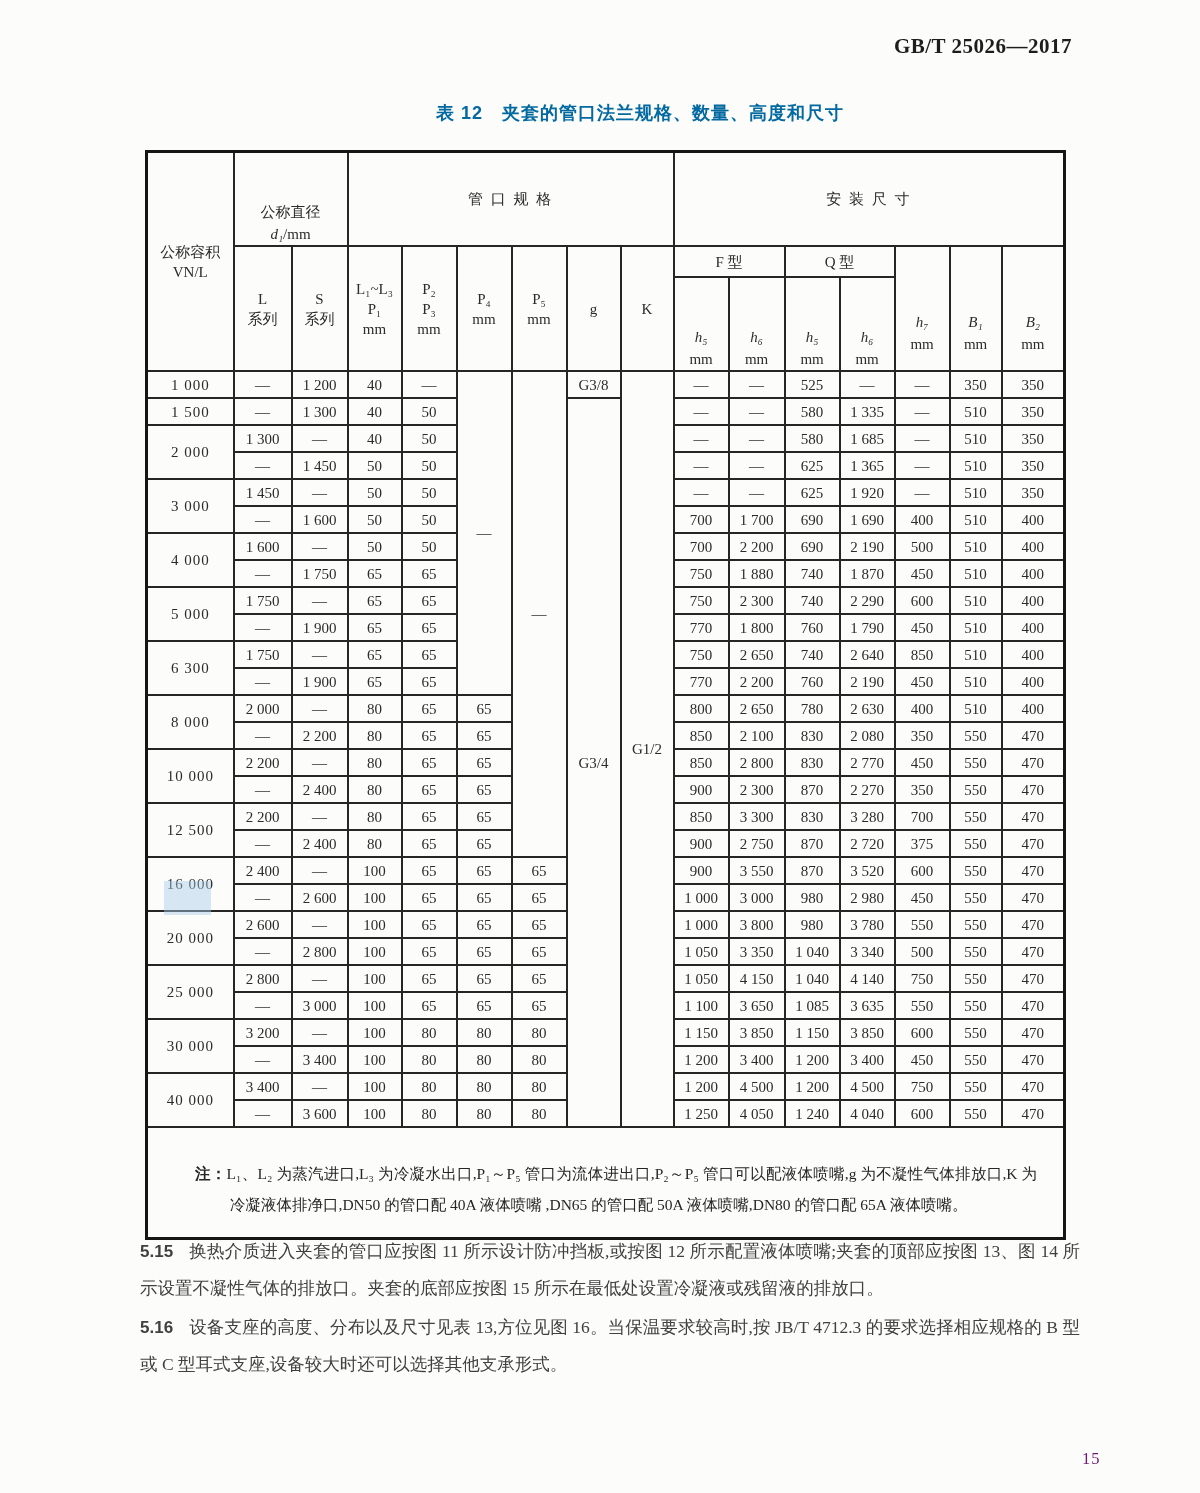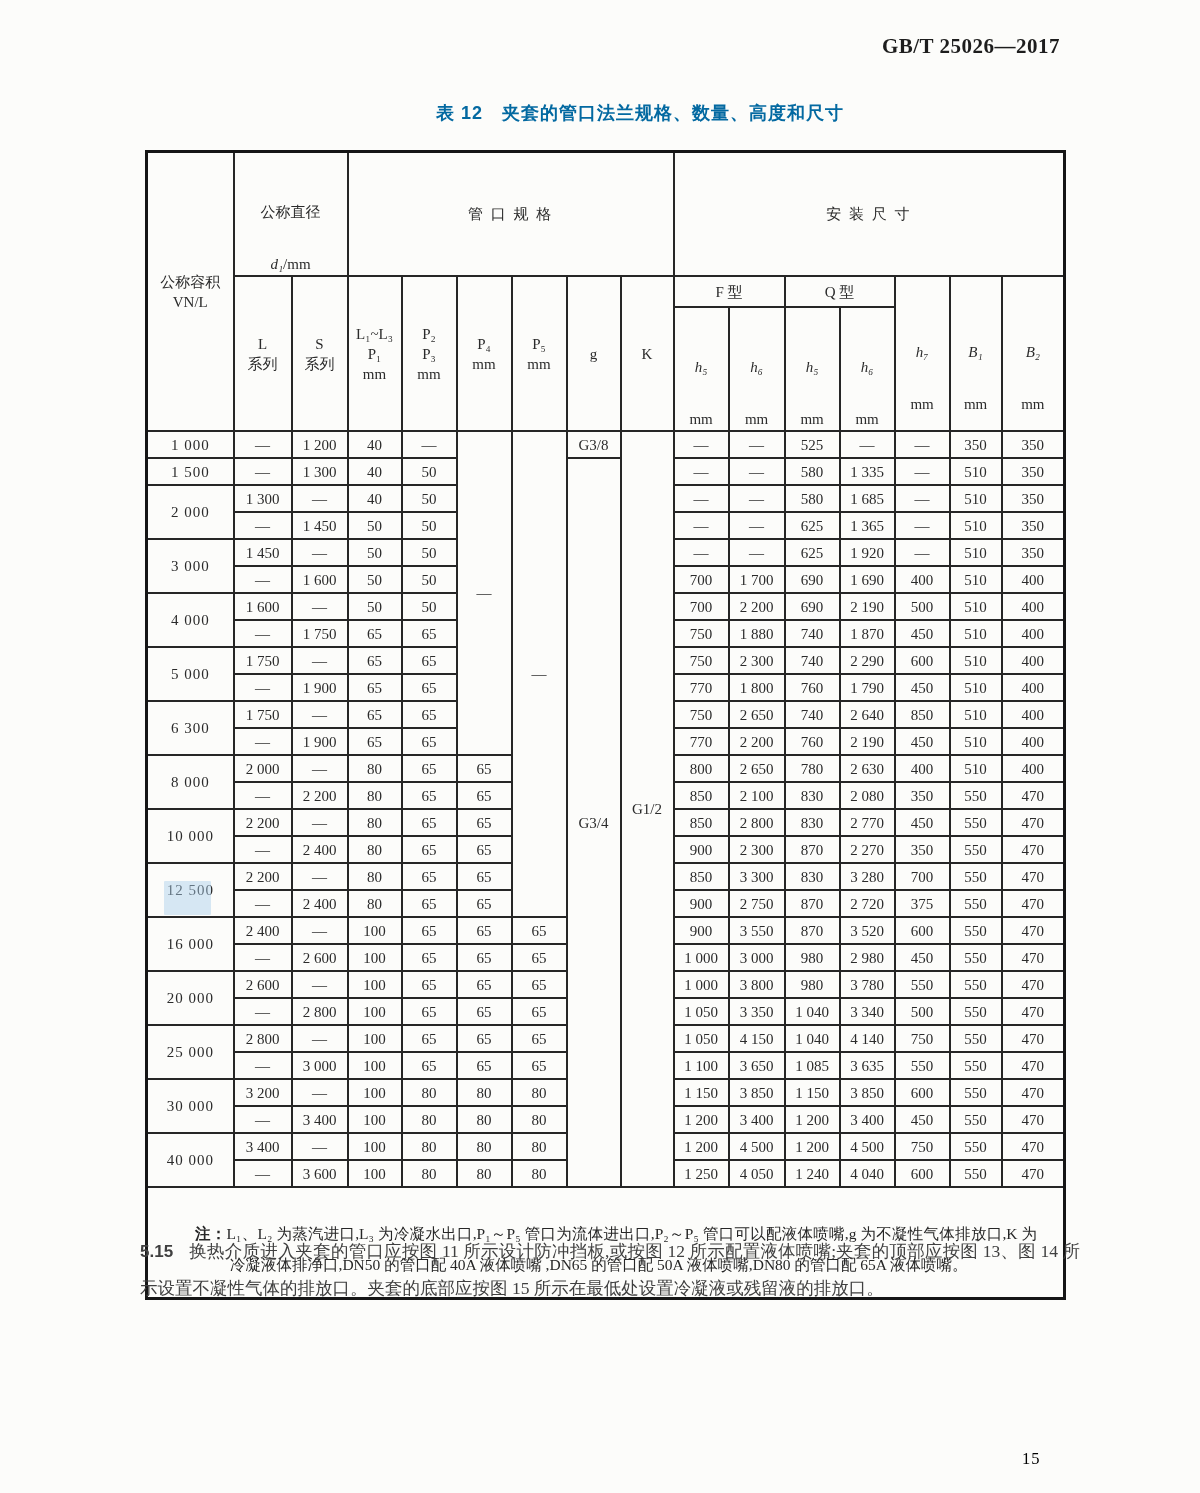--- a/index.html
+++ b/index.html
@@ -3,21 +3,21 @@
 <meta charset="utf-8">
 <style>
   html,body{margin:0;padding:0;}
   body{
     width:1200px;height:1493px;position:relative;
     background:#fcfcfa;
     font-family:"Liberation Serif","DejaVu Serif",serif;
     color:#2b2b2b;
   }
   .doc-number{
-    position:absolute;top:34px;right:140px;
+    position:absolute;top:34px;right:128px;
     font-size:21px;font-weight:bold;letter-spacing:.5px;
     font-family:"Liberation Serif","DejaVu Serif",serif;color:#1d1d1d;
   }
   .table-title{
     position:absolute;top:101px;left:145px;width:990px;
     text-align:center;font-size:18px;font-weight:bold;
     font-family:"Liberation Sans","DejaVu Sans",sans-serif;color:#0369a1;
     letter-spacing:1px;
   }
   table.spec{
@@ -33,41 +33,41 @@
     overflow:hidden;
   }
   tr.h1{height:80px;}
   tr.h2{height:31px;}
   tr.h3{height:74px;}
   tbody tr{height:27px;}
   tr.noterow{height:111px;}
   .pre{white-space:pre-line;}
   .grp{font-size:16px;letter-spacing:2px;}
   .sym{display:block;line-height:22px;margin-top:48px;}
-  .unit{display:block;line-height:22px;margin-top:30px;}
+  .unit{display:block;line-height:22px;}
   .it{font-style:italic;}
   .vol{letter-spacing:1px;}
   .note-cell{text-align:left;vertical-align:top;}
   .note{
     margin:13px 26px 0 82px;text-indent:-35px;
     font-size:15.5px;line-height:31px;text-align:justify;color:#262626;
   }
   .note b{font-weight:bold;}
   .clauses{
     position:absolute;left:140px;top:1233px;width:940px;
     font-size:17.5px;line-height:37px;text-align:justify;color:#404040;
   }
   .clause{margin:0 0 2px 0;}
   .clause .num{
     font-family:"Liberation Sans","DejaVu Sans",sans-serif;
     font-weight:bold;margin-right:16px;font-size:17px;
   }
   .page-number{
-    position:absolute;left:1022px;top:1449px;
-    font-size:16.5px;color:#000000;letter-spacing:1px;
+    position:absolute;left:1082px;top:1449px;
+    font-size:16.5px;color:#701a75;letter-spacing:1px;
   }
   .highlight-artifact{
     position:absolute;left:164px;top:881px;width:47px;height:34px;
     pointer-events:none;opacity:.45;border-radius:1px;
   }
 </style>
 </head>
 <body>
 
 <div class="doc-number">GB/T 25026—2017</div>
@@ -573,15 +573,16 @@
         <div class="note"><b>注：</b><span>L₁、L₂ 为蒸汽进口,L₃ 为冷凝水出口,P₁～P₅ 管口为流体进出口,P₂～P₅ 管口可以配液体喷嘴,g 为不凝性气体排放口,K 为冷凝液体排净口,DN50 的管口配 40A 液体喷嘴 ,DN65 的管口配 50A 液体喷嘴,DN80 的管口配 65A 液体喷嘴。</span></div>
       </td>
     </tr>
   </tfoot>
 </table>
 
 <div class="highlight-artifact" id="hl" style="background: rgb(169, 207, 236);"></div>
 
 <div class="clauses">
   <p class="clause"><span class="num">5.15</span><span>换热介质进入夹套的管口应按图 11 所示设计防冲挡板,或按图 12 所示配置液体喷嘴;夹套的顶部应按图 13、图 14 所示设置不凝性气体的排放口。夹套的底部应按图 15 所示在最低处设置冷凝液或残留液的排放口。</span></p>
+  <p class="clause"><span class="num">5.16</span><span>设备支座的高度、分布以及尺寸见表 13,方位见图 16。当保温要求较高时,按 JB/T 4712.3 的要求选择相应规格的 B 型或 C 型耳式支座,设备较大时还可以选择其他支承形式。</span></p>
 </div>
 
 <div class="page-number">15</div>
 
 </body></html>

